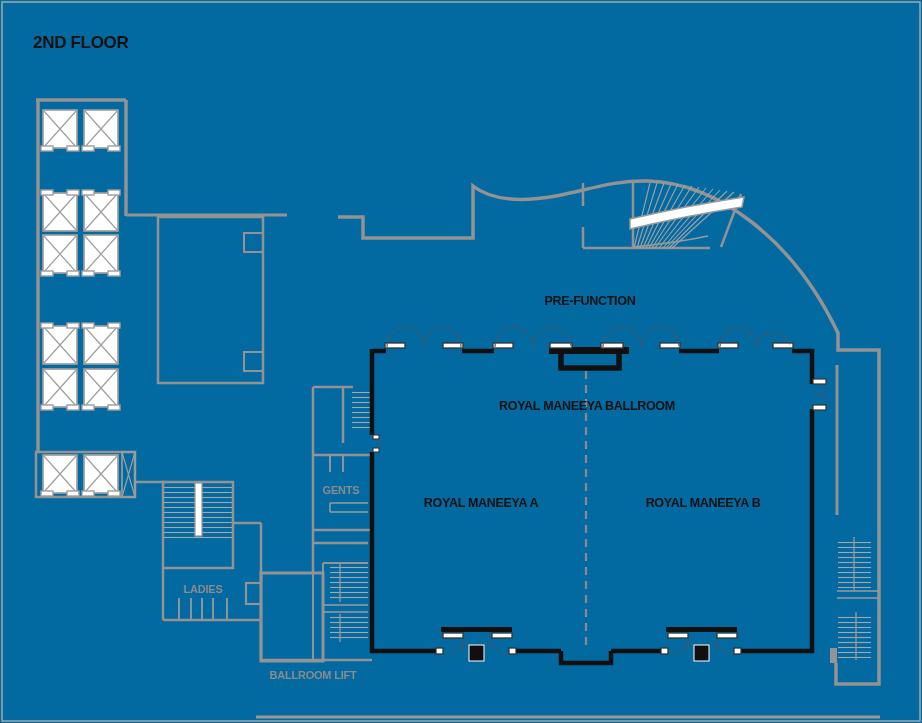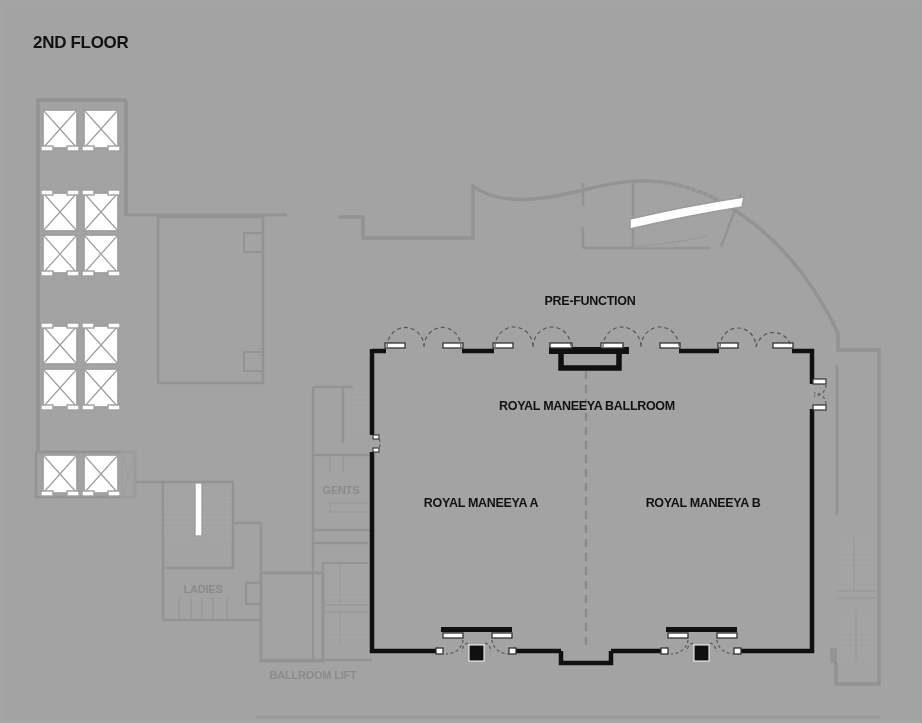--- a/index.html
+++ b/index.html
@@ -1,16 +1,16 @@
 <!DOCTYPE html>
 <html><head>
 <meta charset="utf-8">
 <style>
   html,body{margin:0;padding:0;background:#fff;}
-  #stage{position:relative;width:922px;height:723px;background:#a3a3a3;overflow:hidden;
+  #stage{position:relative;width:922px;height:723px;background:#0369a1;overflow:hidden;
          font-family:"Liberation Sans", sans-serif;}
   #plan{position:absolute;left:0;top:0;}
   text{font-family:"Liberation Sans", sans-serif;}
   .lbl-black{font-weight:bold;fill:#111;letter-spacing:-0.3px;}
   .lbl-gray{font-weight:bold;fill:#8b8b8b;letter-spacing:-0.2px;}
 </style>
 </head>
 <body>
 
 <div id="stage">

